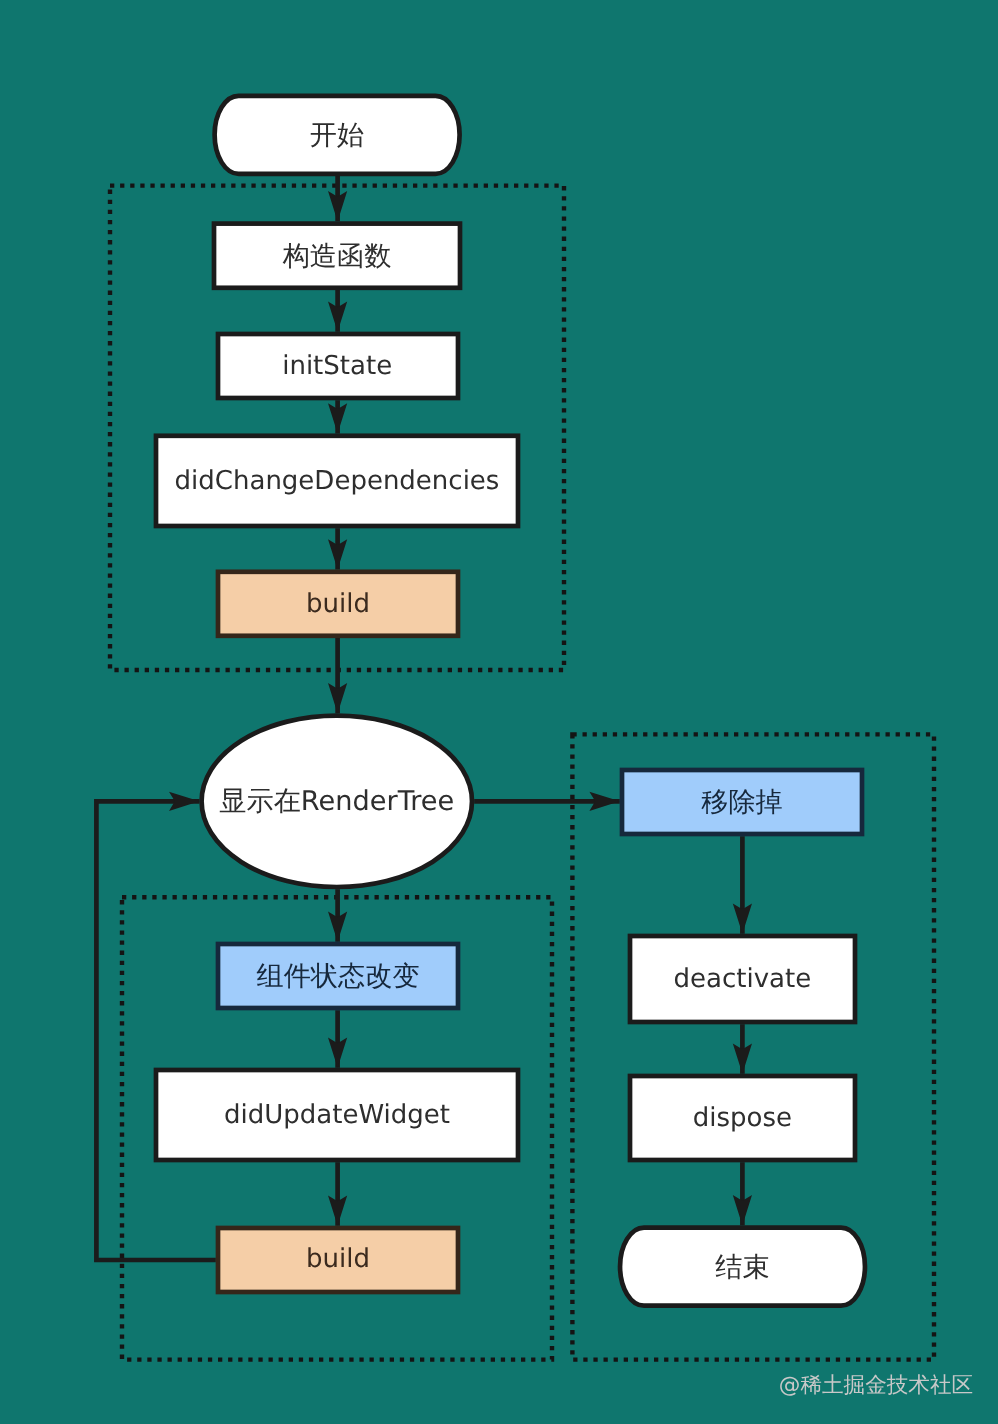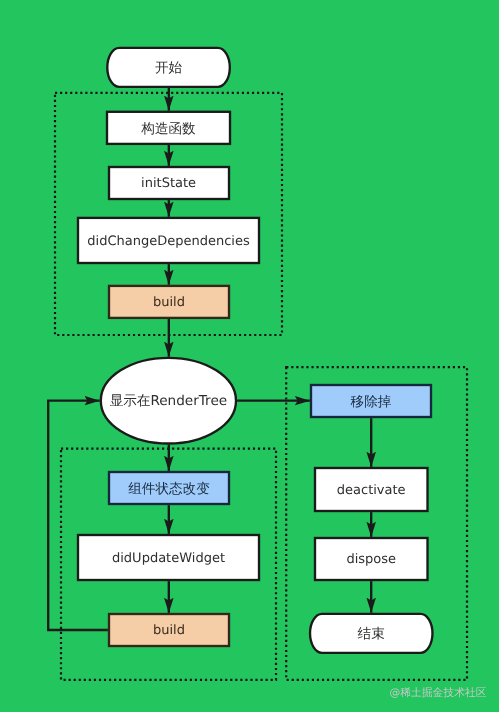--- a/index.html
+++ b/index.html
@@ -1,19 +1,19 @@
 <!DOCTYPE html>
 <html><head>
 <meta charset="utf-8">
 <title>Flutter Widget Lifecycle Flowchart</title>
 <style>
   html,body{margin:0;padding:0;}
   body{width:499px;height:712px;background:#ffffff;overflow:hidden;
        font-family:"DejaVu Sans",sans-serif;}
-  #stage{position:relative;width:499px;height:712px;background:#22c55e;
+  #stage{position:relative;width:499px;height:712px;background:#0f766e;
          -webkit-font-smoothing:antialiased;text-rendering:geometricPrecision;}
   svg#chart{position:absolute;left:0;top:0;width:499px;height:712px;display:block;filter:opacity(1);}
   .nd-label{font-family:"DejaVu Sans",sans-serif;font-size:13px;fill:#2e2e2e;
             text-anchor:middle;dominant-baseline:middle;}
   .nd-label-cjk{font-size:13.6px;}
   .wm{font-family:"DejaVu Sans",sans-serif;font-size:10.8px;fill:#c8c8c8;text-anchor:start;}
   .grp{fill:none;stroke:#141414;stroke-width:2.2;stroke-dasharray:2.15 2.9;
        stroke-linecap:butt;}
   .conn path{fill:none;stroke:#1b1b1b;stroke-width:2.35;stroke-linecap:butt;
              stroke-linejoin:miter;}

